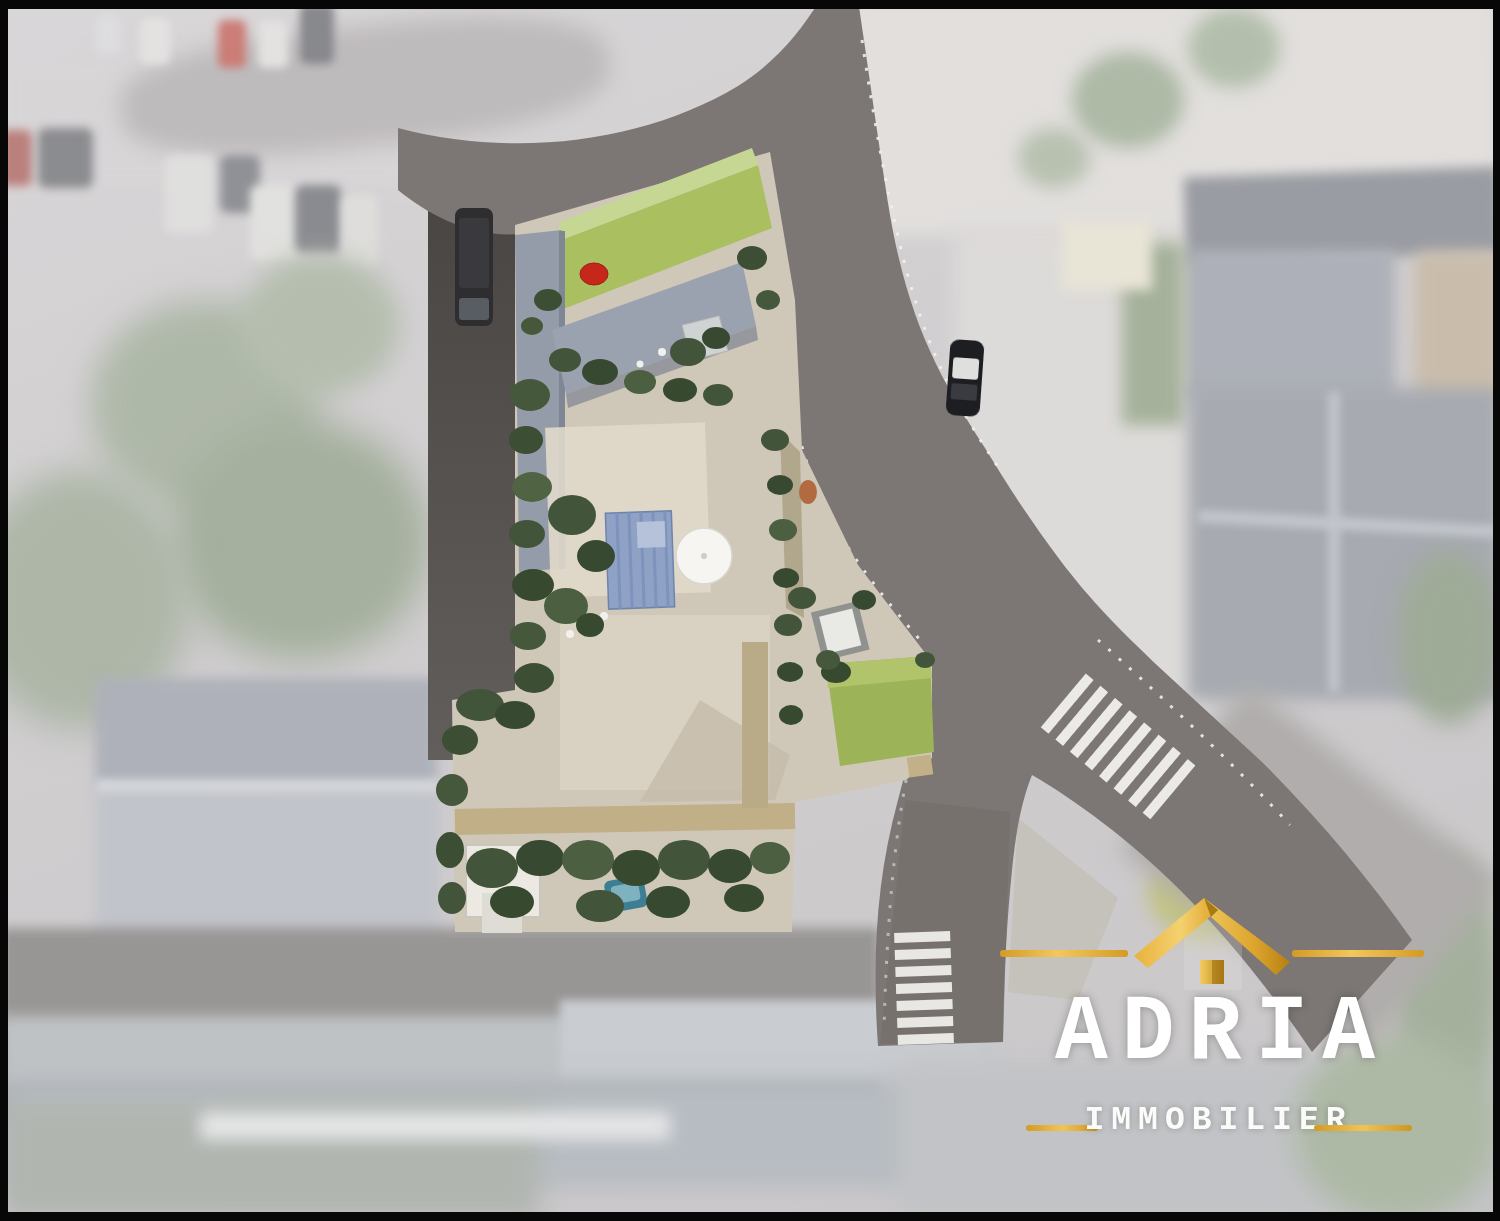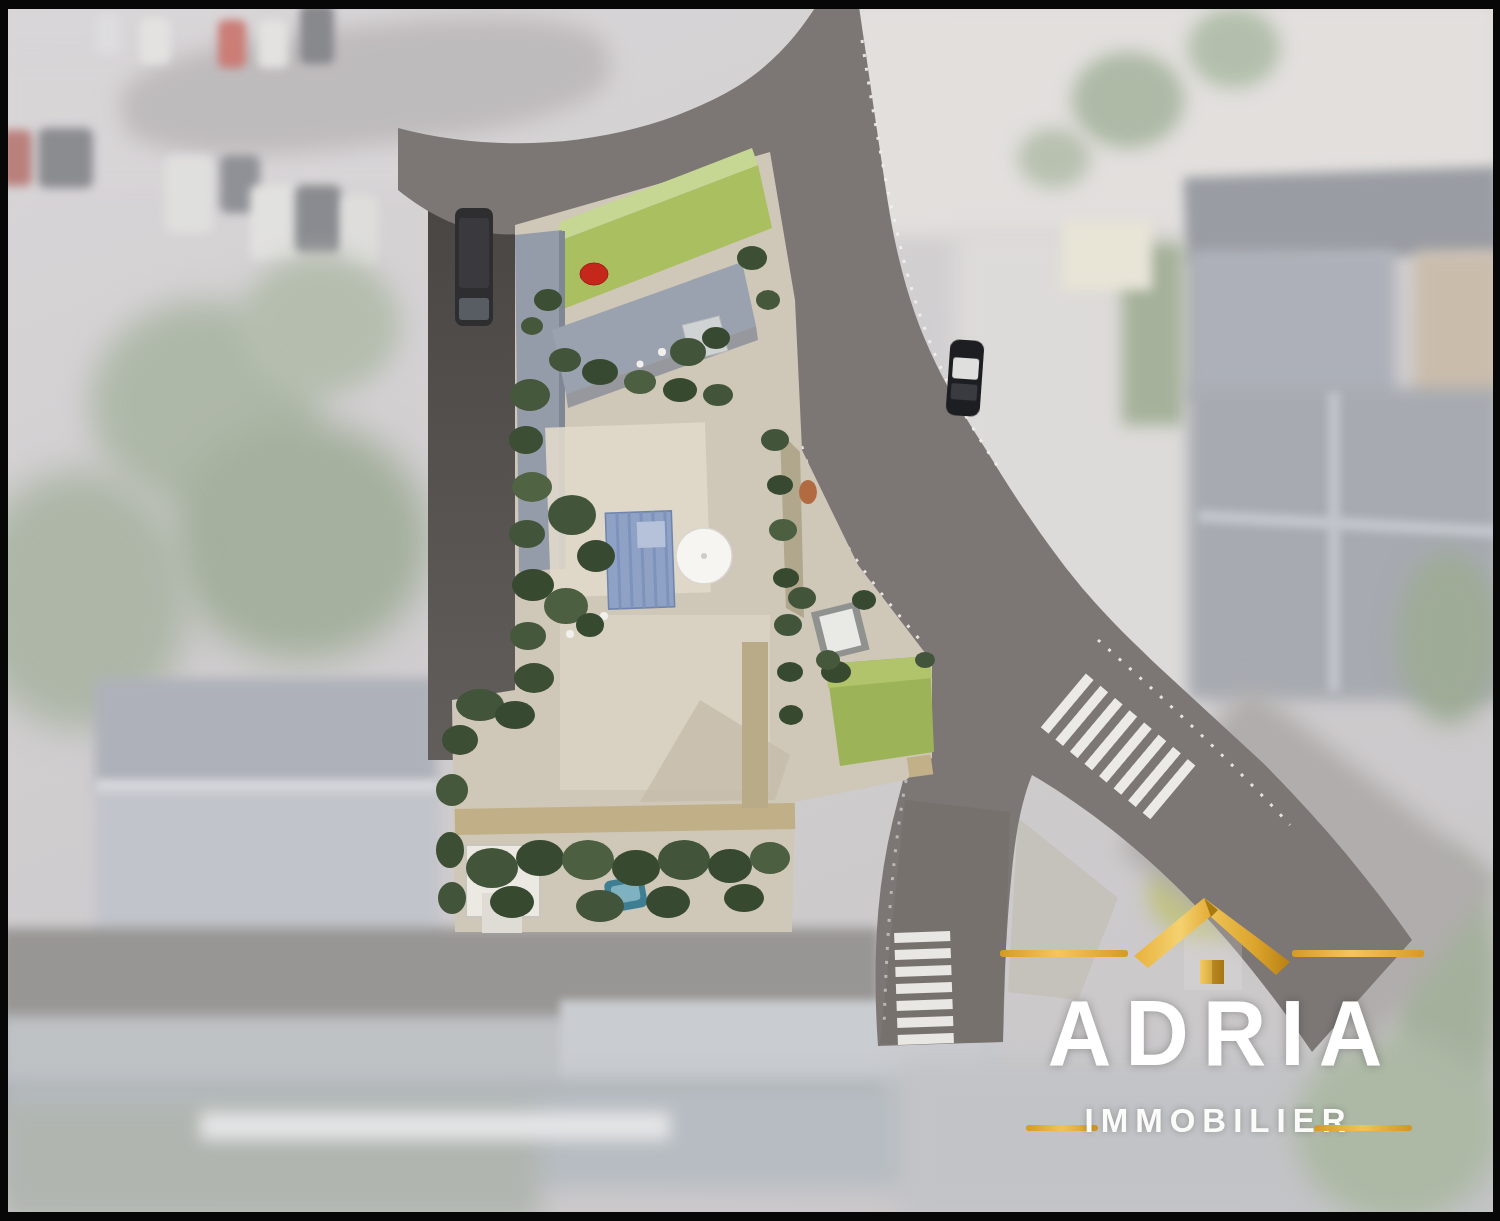--- a/index.html
+++ b/index.html
@@ -294,21 +294,21 @@
     </g>
     <g>
       <ellipse cx="802" cy="598" rx="14" ry="11" fill="#42553b"></ellipse>
         <ellipse cx="864" cy="600" rx="12" ry="10" fill="#374a31"></ellipse>
       <ellipse cx="836" cy="672" rx="15" ry="11" fill="#37492f"></ellipse>
         <ellipse cx="828" cy="660" rx="12" ry="10" fill="#46583b"></ellipse>
       <ellipse cx="925" cy="660" rx="10" ry="8" fill="#42553b"></ellipse>
     </g>
   </svg>
 
-  <div class="logo" style="left:1000px;top:888px;width:430px;height:290px;">
+  <div class="logo" style="left:1000px;top:888px;width:430px;height:290px;font-family:Liberation Mono, monospace;">
     <div class="gl" style="left:0;top:62px;width:128px;"></div>
     <div class="gl" style="left:292px;top:62px;width:132px;"></div>
     <svg class="roofsvg" style="left:128px;top:2px;" width="170" height="104" viewBox="0 0 170 104">
       <defs>
         <linearGradient id="gLrib" x1="0" y1="0" x2="1" y2="0">
           <stop offset="0" stop-color="#e8b23c"></stop>
             <stop offset=".55" stop-color="#f4d170"></stop>
             <stop offset="1" stop-color="#dfa327"></stop>
         </linearGradient>
         <linearGradient id="gRrib" x1="0" y1="0" x2="1" y2="0">

